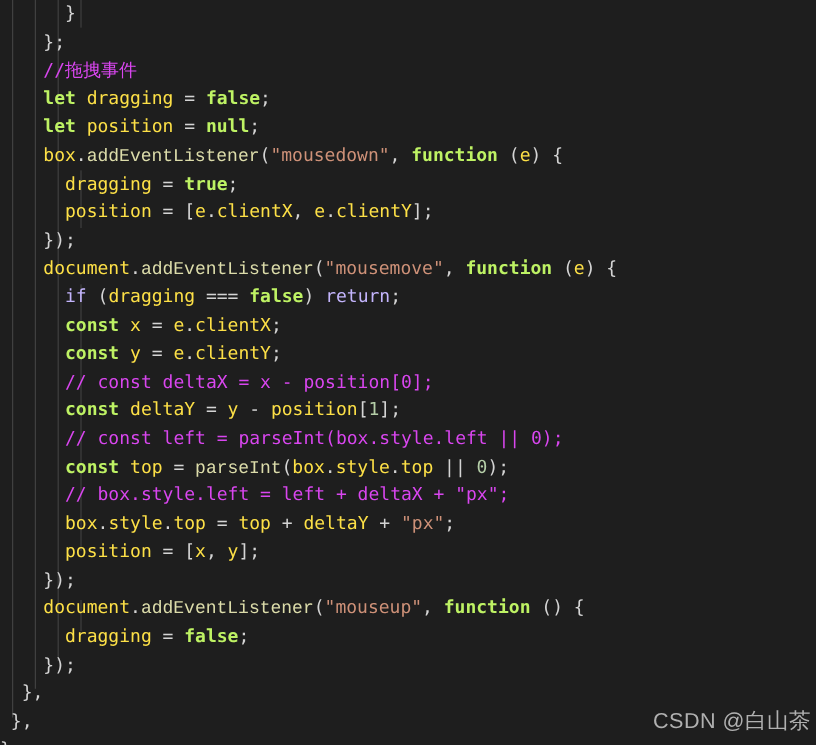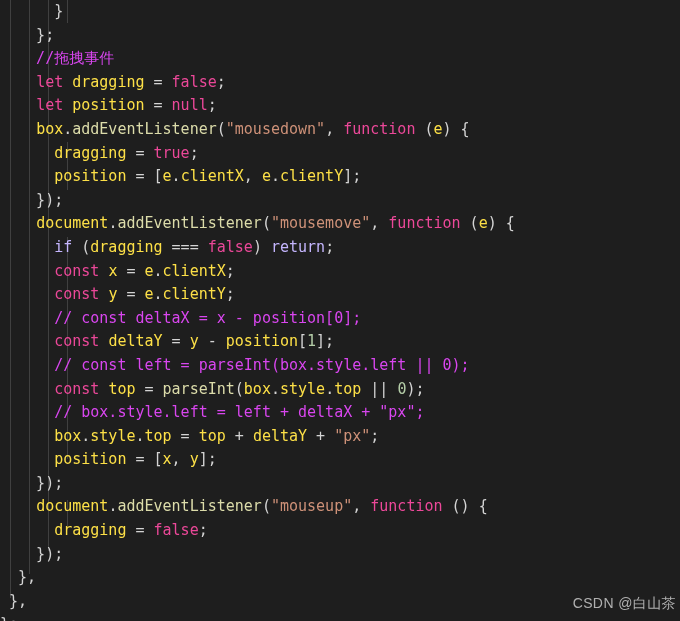--- a/index.html
+++ b/index.html
@@ -43,37 +43,37 @@
     line-height: 23.6px;
     white-space: pre;
     letter-spacing: 0px;
   }
   .line {
     height: 23.6px;
     white-space: pre;
     color: #d4d4d4;
   }
   
-  .kw      { color: #ec4899; }   
+  .kw      { color: #bef264; font-weight: bold; }   
   .ctl     { color: #c4b5fd; }   
   .var     { color: #fde047; }   
-  .fn      { color: #dcdcaa; }   
+  .fn      { color: #dcdcaa; font-family: Liberation Mono, monospace; }   
   .str     { color: #ce9178; }   
   .num     { color: #b5cea8; }   
   .cmt     { color: #d946ef; }   
   .pl      { color: #d4d4d4; }   
 
   
   .watermark {
     position: absolute;
     right: 4px;
     bottom: 8px;
     color: #bdbdbd;
     font-family: "Liberation Sans", sans-serif;
-    font-size: 14px;
+    font-size: 18px;
     letter-spacing: 0.4px;
     white-space: nowrap;
     opacity: 0.92;
   }
 </style>
 </head>
 <body>
 
 <div id="editor">
 

